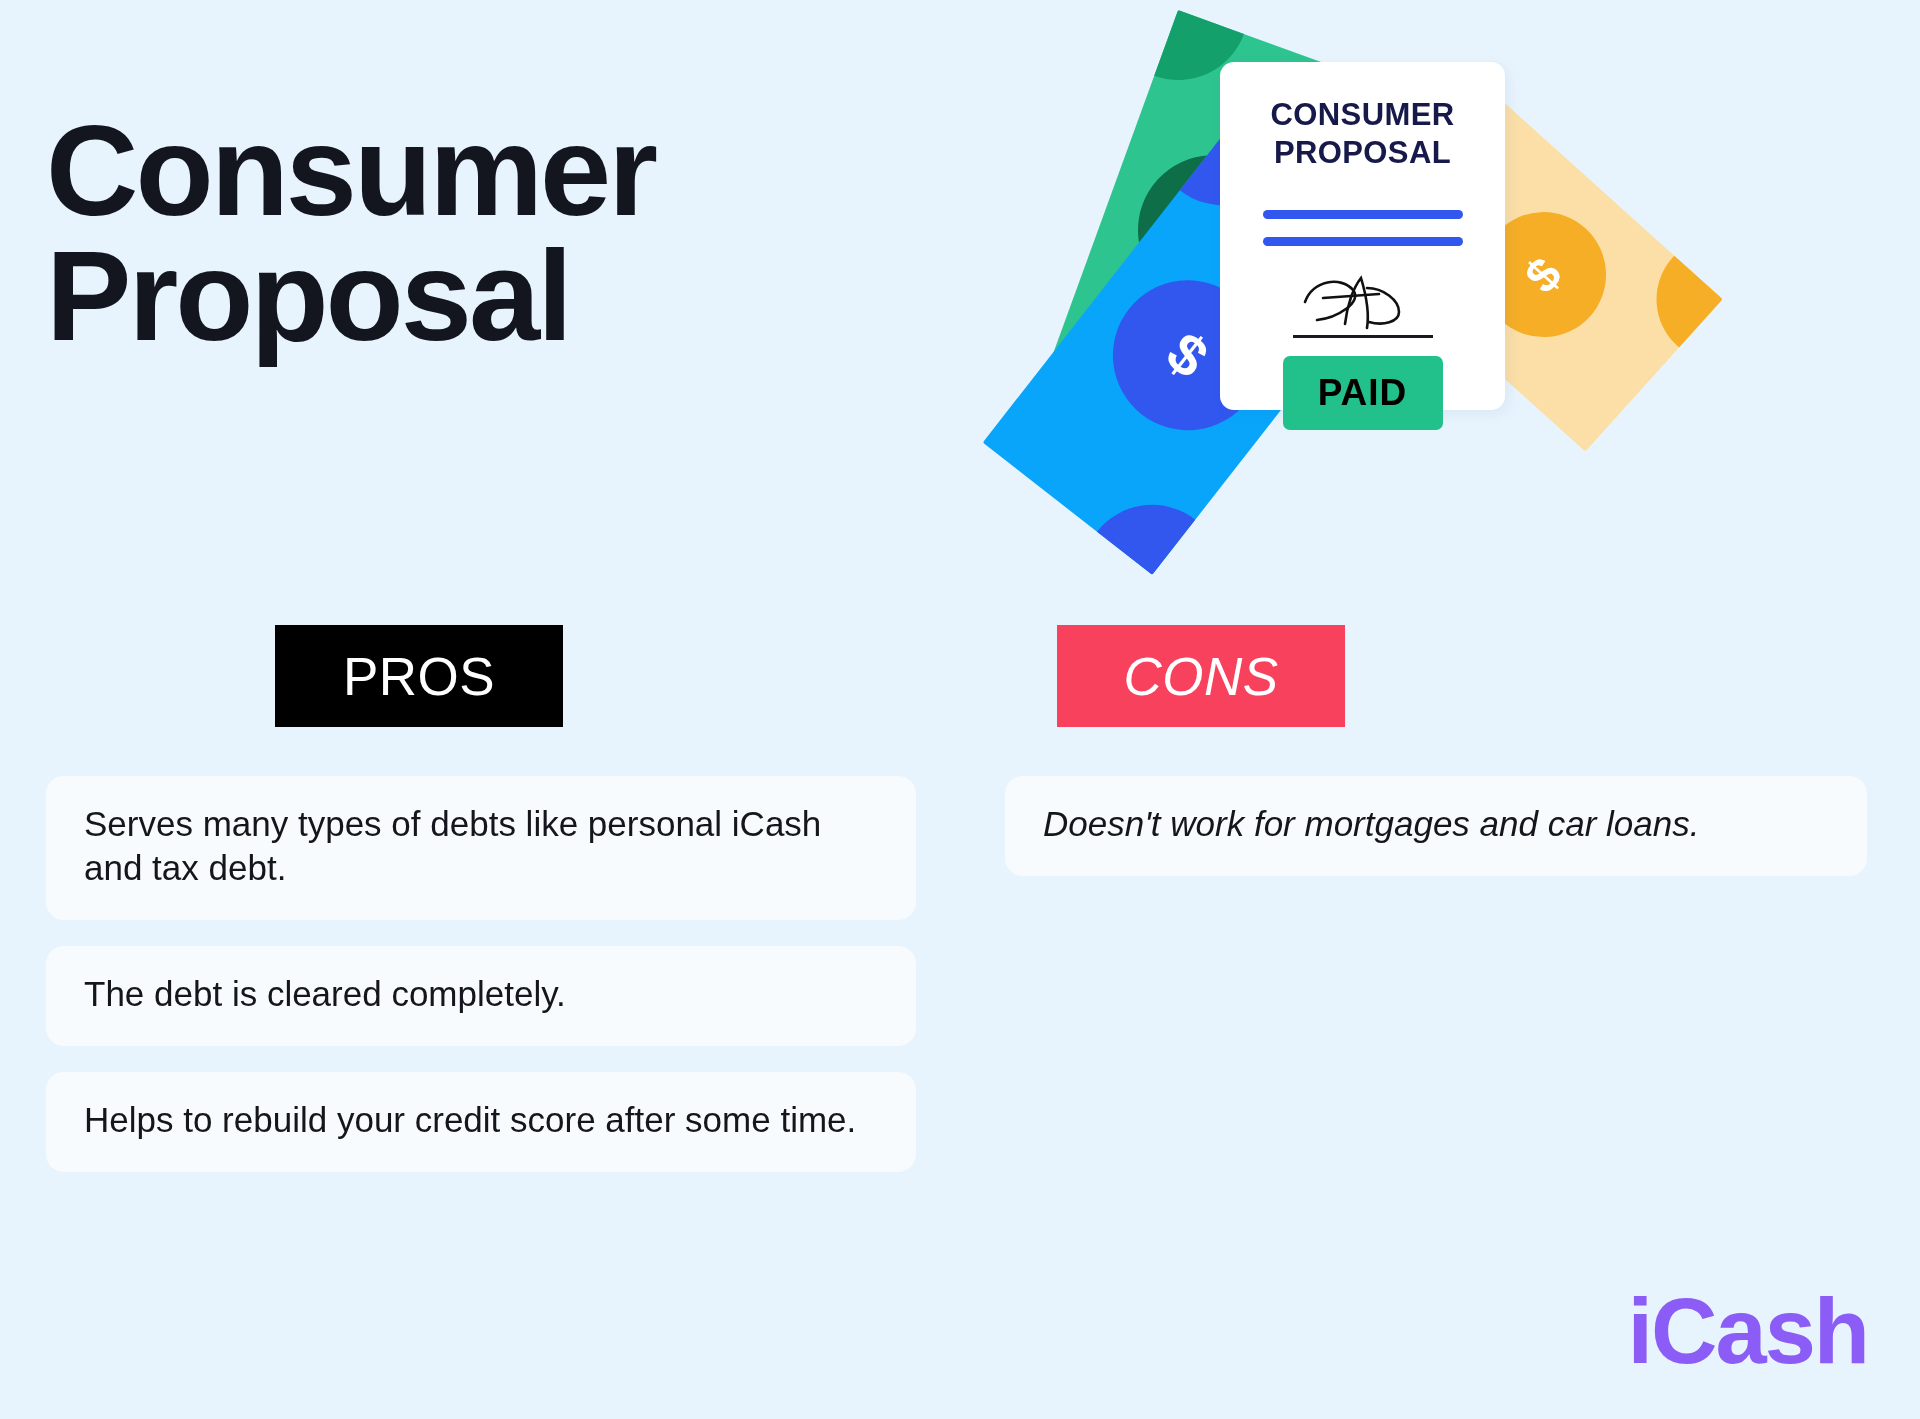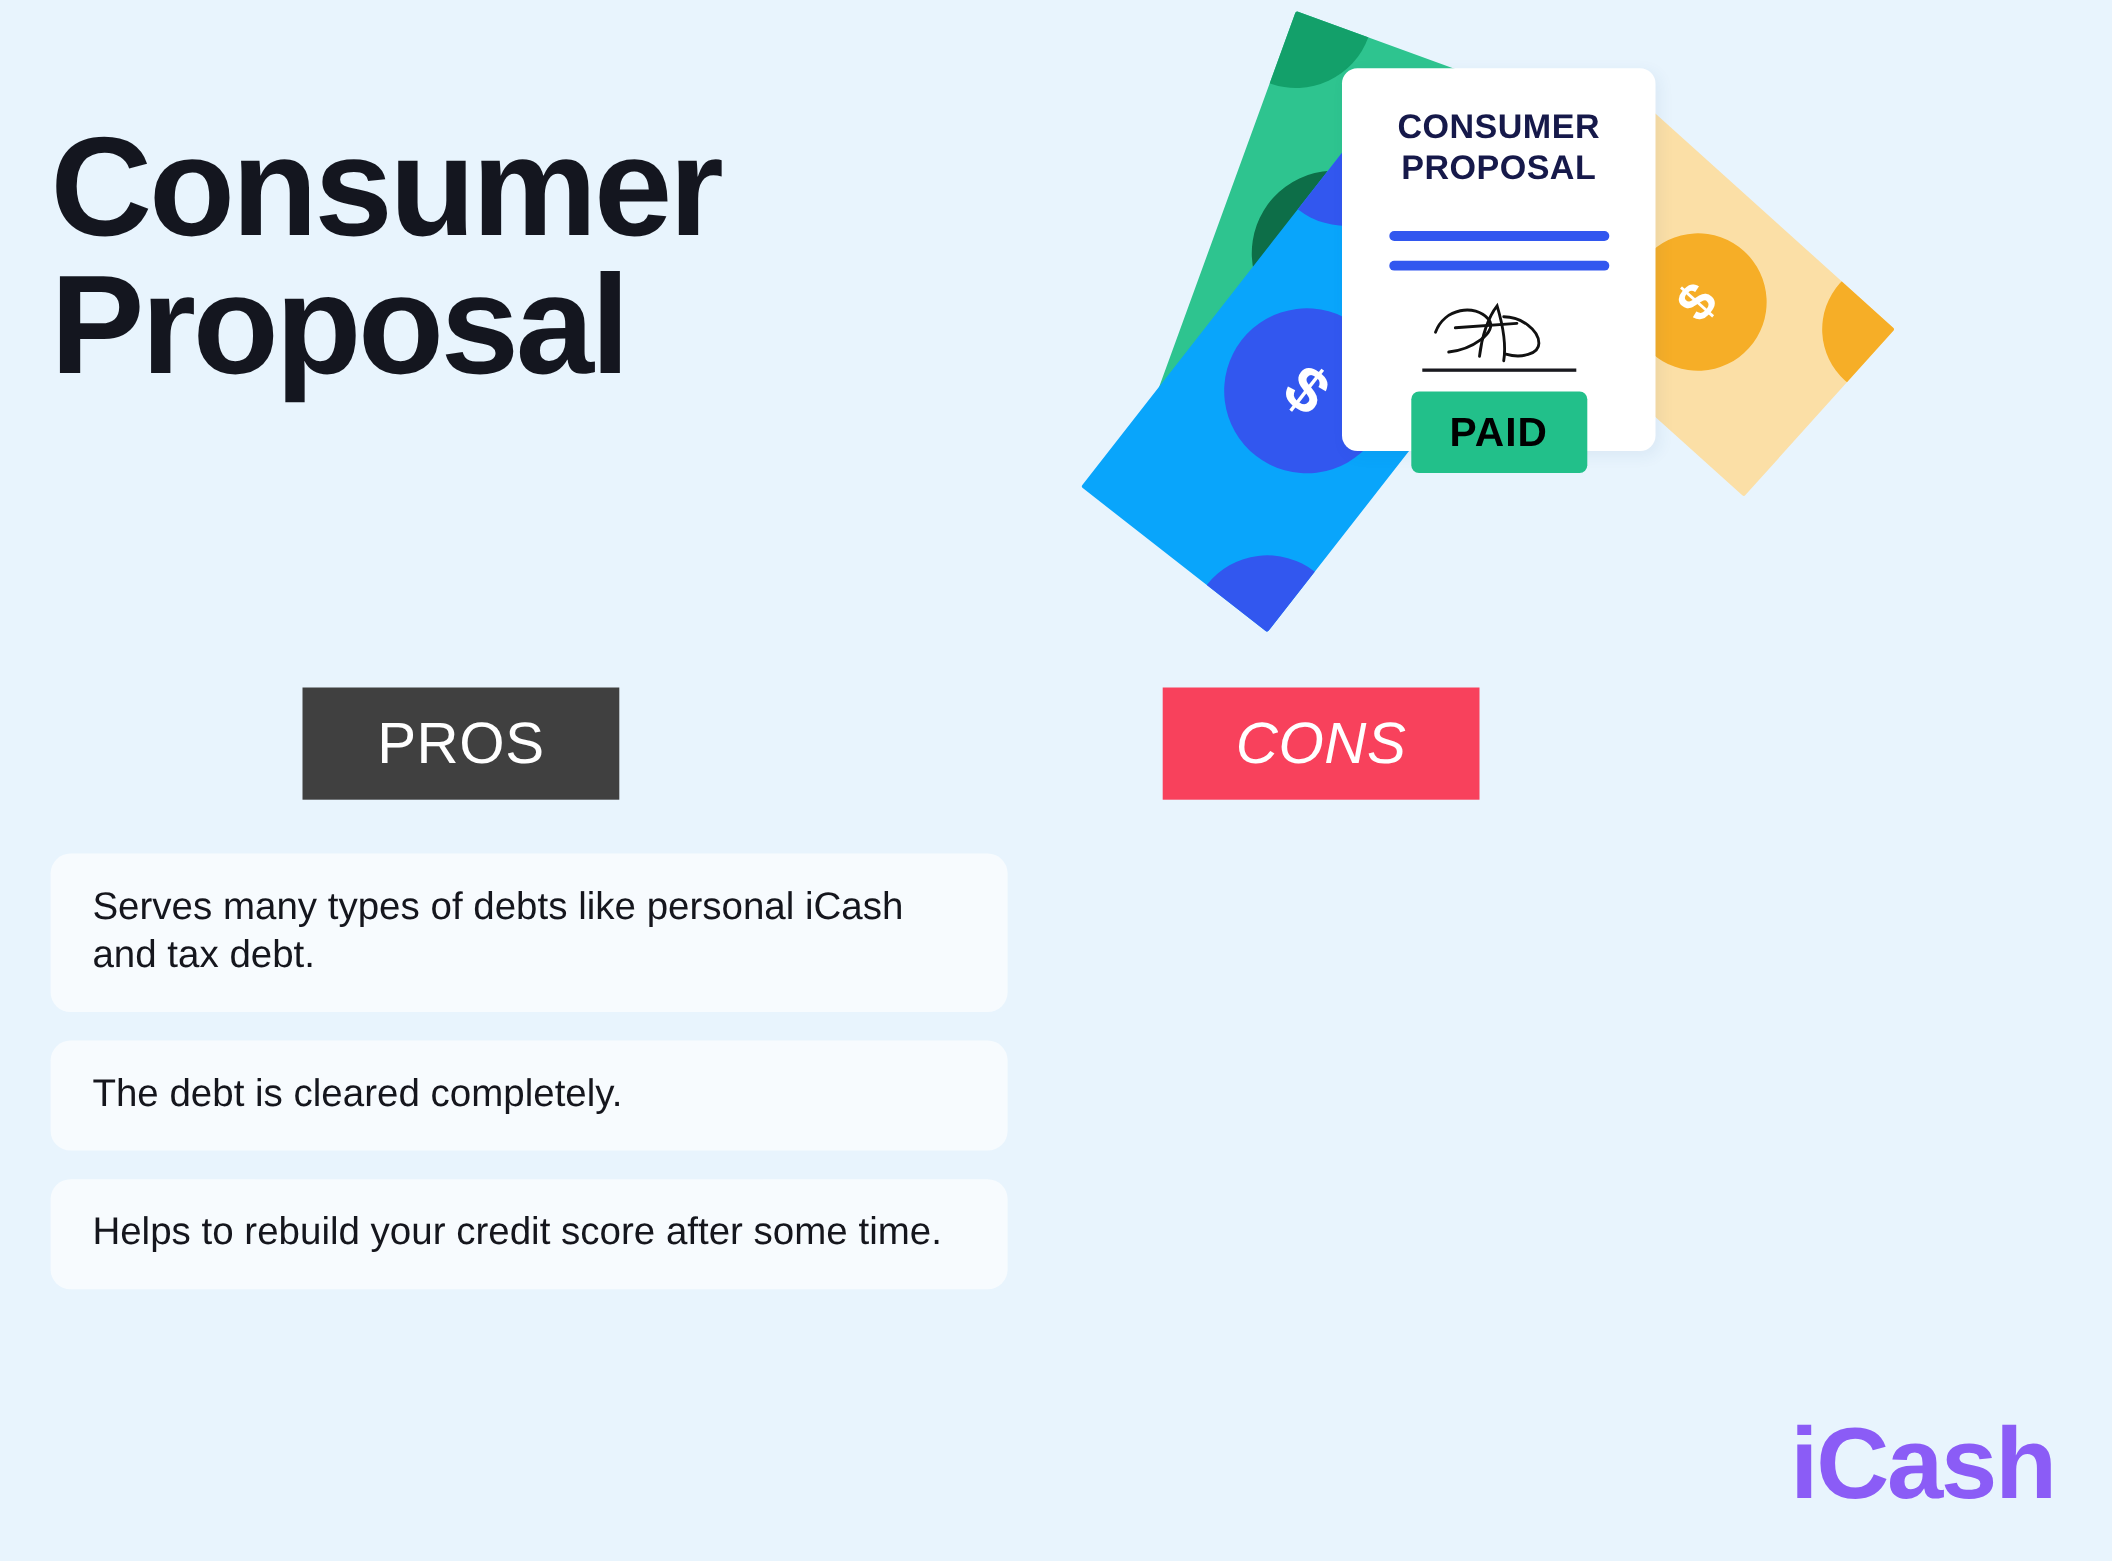--- a/index.html
+++ b/index.html
@@ -212,21 +212,21 @@
     display: inline-flex;
     align-items: center;
     justify-content: center;
     height: 102px;
     color: #ffffff;
     font-size: 53px;
     font-weight: 400;
     letter-spacing: 0.5px;
   }
   #pros-badge {
-    background: #404040;
+    background: #000000;
     width: 288px;
     margin-left: 229px;
   }
   #cons-badge {
     background: #f8415c;
     width: 288px;
     margin-left: 52px;
   }
 
   .item-list { margin-top: 49px; }
@@ -314,15 +314,18 @@
   <div class="badge" id="pros-badge">PROS</div>
   <div class="item-list">
     <div class="item-card">Serves many types of debts like personal iCash and tax debt.</div>
     <div class="item-card">The debt is cleared completely.</div>
     <div class="item-card">Helps to rebuild your credit score after some time.</div>
   </div>
 </div>
 
 <div class="col" id="cons-col">
   <div class="badge" id="cons-badge">CONS</div>
+  <div class="item-list">
+    <div class="item-card">Doesn't work for mortgages and car loans.</div>
+  </div>
 </div>
 
 <div class="logo">iCash</div>
 
 </body></html>

